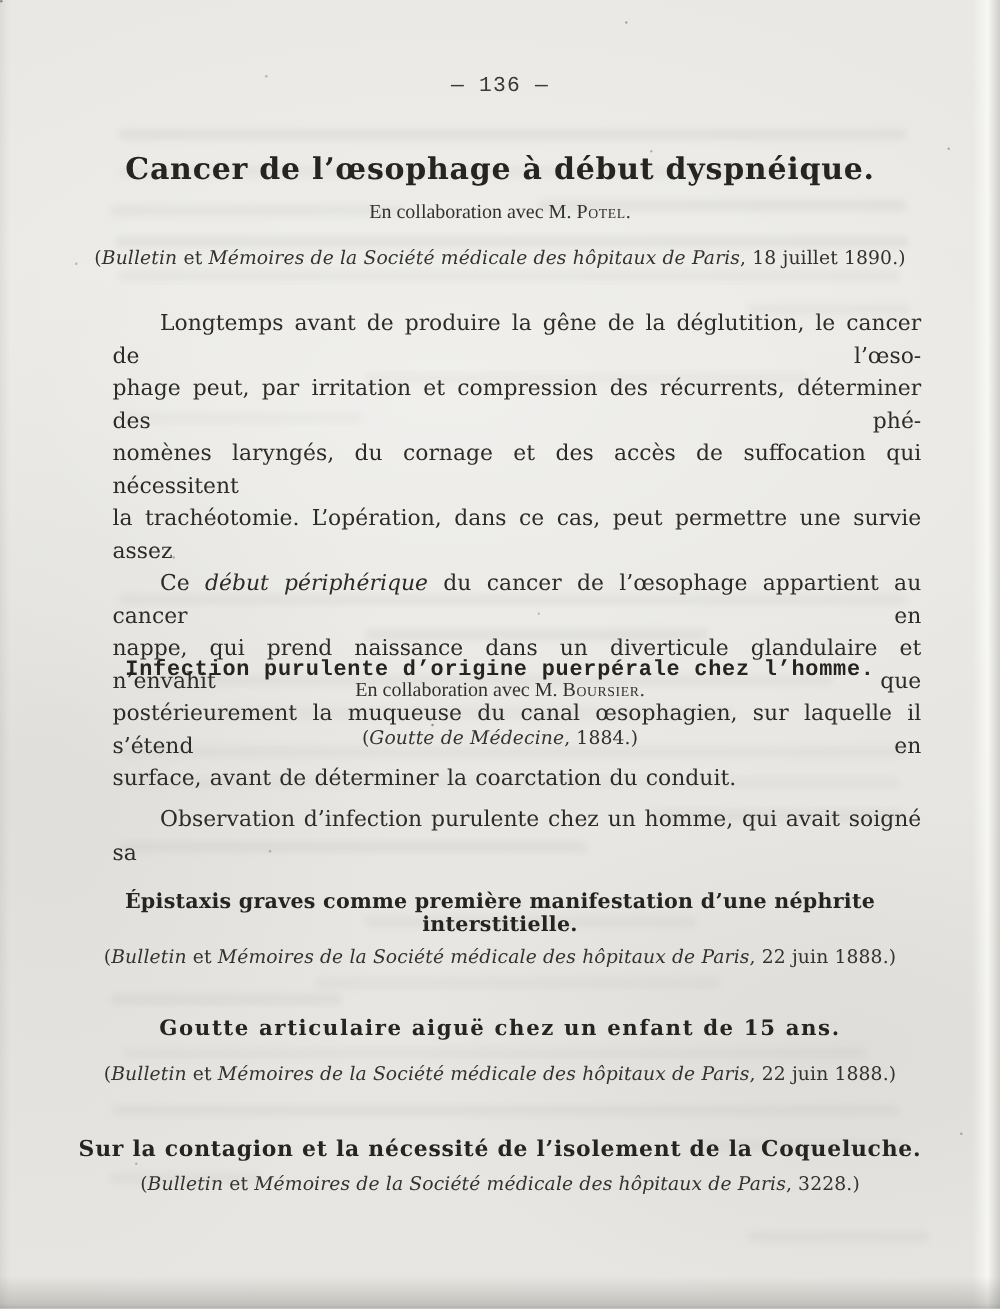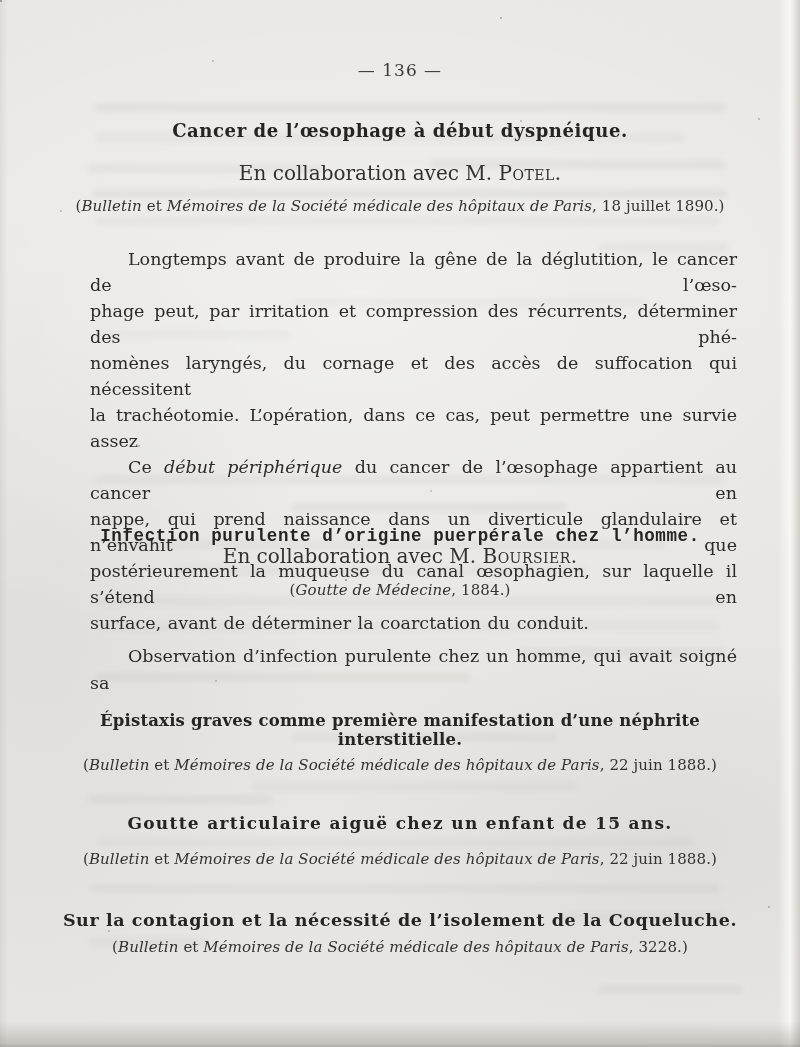--- a/index.html
+++ b/index.html
@@ -31,27 +31,27 @@
     background: linear-gradient(to right, rgba(110,108,100,0.10), rgba(110,108,100,0));
   }
 
   
   .centered { position: absolute; left: 62px; right: 62px; text-align: center; }
   .bodycol  { position: absolute; left: 90px; right: 63px; }
 
   .pageno { font-size: 17px; letter-spacing: 1px; color: #3a3936; }
 
   .h-title {
-    font-weight: bold; font-size: 18px; letter-spacing: 0.6px;
+    font-weight: bold; font-size: 24px; letter-spacing: 0.6px;
     color: #252421;
   }
   .h-wide   { font-size: 16.5px; letter-spacing: 0.2px; text-align: center; }
   .h-spaced { font-size: 17px; letter-spacing: 1.3px; }
 
-  .collab { font-size: 20px; color: #32312e; }
+  .collab { font-size: 16px; color: #32312e; font-family: Liberation Serif, serif; }
   .sc { font-variant: small-caps; letter-spacing: 0.5px; }
 
   .cite { font-size: 15px; color: #33322f; letter-spacing: 0.1px; }
   .cite .it { font-style: italic; }
 
   .para { font-size: 17.5px; line-height: 26px; color: #2c2b28; word-spacing: 1px; }
   .pline { text-align: justify; text-align-last: justify; white-space: normal; }
   .pline.last { text-align: justify; text-align-last: auto; }
   .pline.indent { text-indent: 38px; }
   .it { font-style: italic; }
@@ -108,21 +108,21 @@
     <div class="ghost" style="top:795px; left:88px;  width:185px; opacity:0.09;"></div>
     <div class="ghost" style="top:838px; left:98px;  width:595px; opacity:0.06;"></div>
     <div class="ghost" style="top:884px; left:90px;  width:630px; opacity:0.08;"></div>
     <div class="ghost" style="top:912px; left:560px; width:165px; opacity:0.07;"></div>
     <div class="ghost" style="top:938px; left:88px;  width:120px; opacity:0.07;"></div>
     <div class="ghost" style="top:985px; left:598px; width:145px; opacity:0.08;"></div>
   </div>
 
   <div class="speck"></div>
 
-  <div class="centered pageno" style="top:60px;">— 136 —</div>
+  <div class="centered pageno" style="top:60px;font-family:Liberation Mono, monospace;">— 136 —</div>
 
   <div class="centered h-title" style="top:120px;">Cancer de l’œsophage à début dyspnéique.</div>
 
   <div class="centered collab" style="top:161px;"><span>En collaboration avec M. </span><span class="sc">Potel</span><span>.</span></div>
 
   <div class="centered cite" style="top:197px;"><span>(</span><span class="it">Bulletin</span><span> et </span><span class="it">Mémoires de la Société médicale des hôpitaux de Paris</span><span>, 18 juillet 1890.)</span></div>
 
   <div class="bodycol para" style="top:246px;">
     <div class="pline indent">Longtemps avant de produire la gêne de la déglutition, le cancer de l’œso-</div>
     <div class="pline">phage peut, par irritation et compression des récurrents, déterminer des phé-</div>

